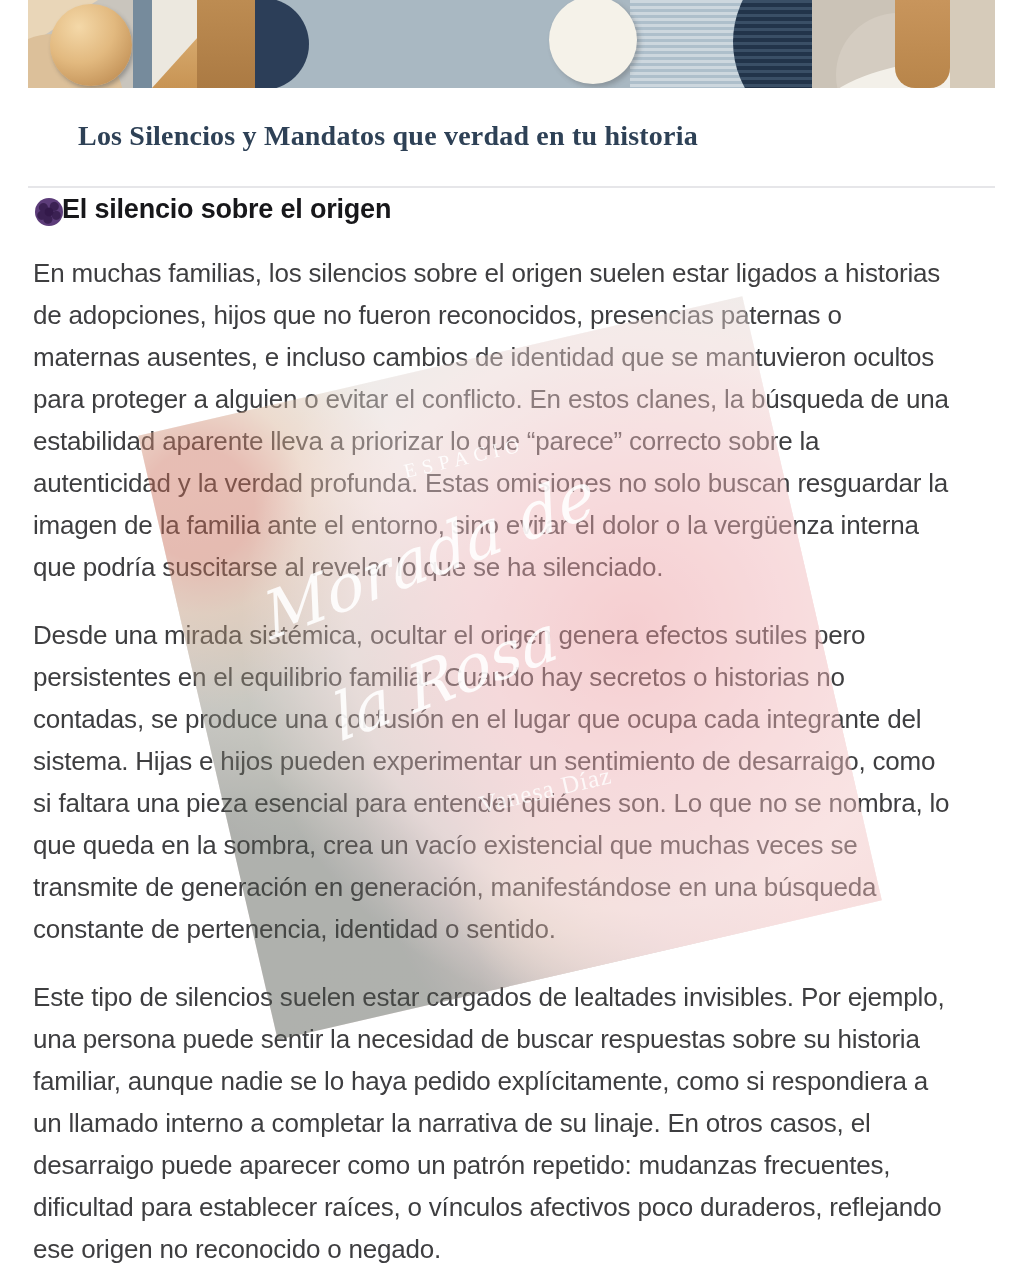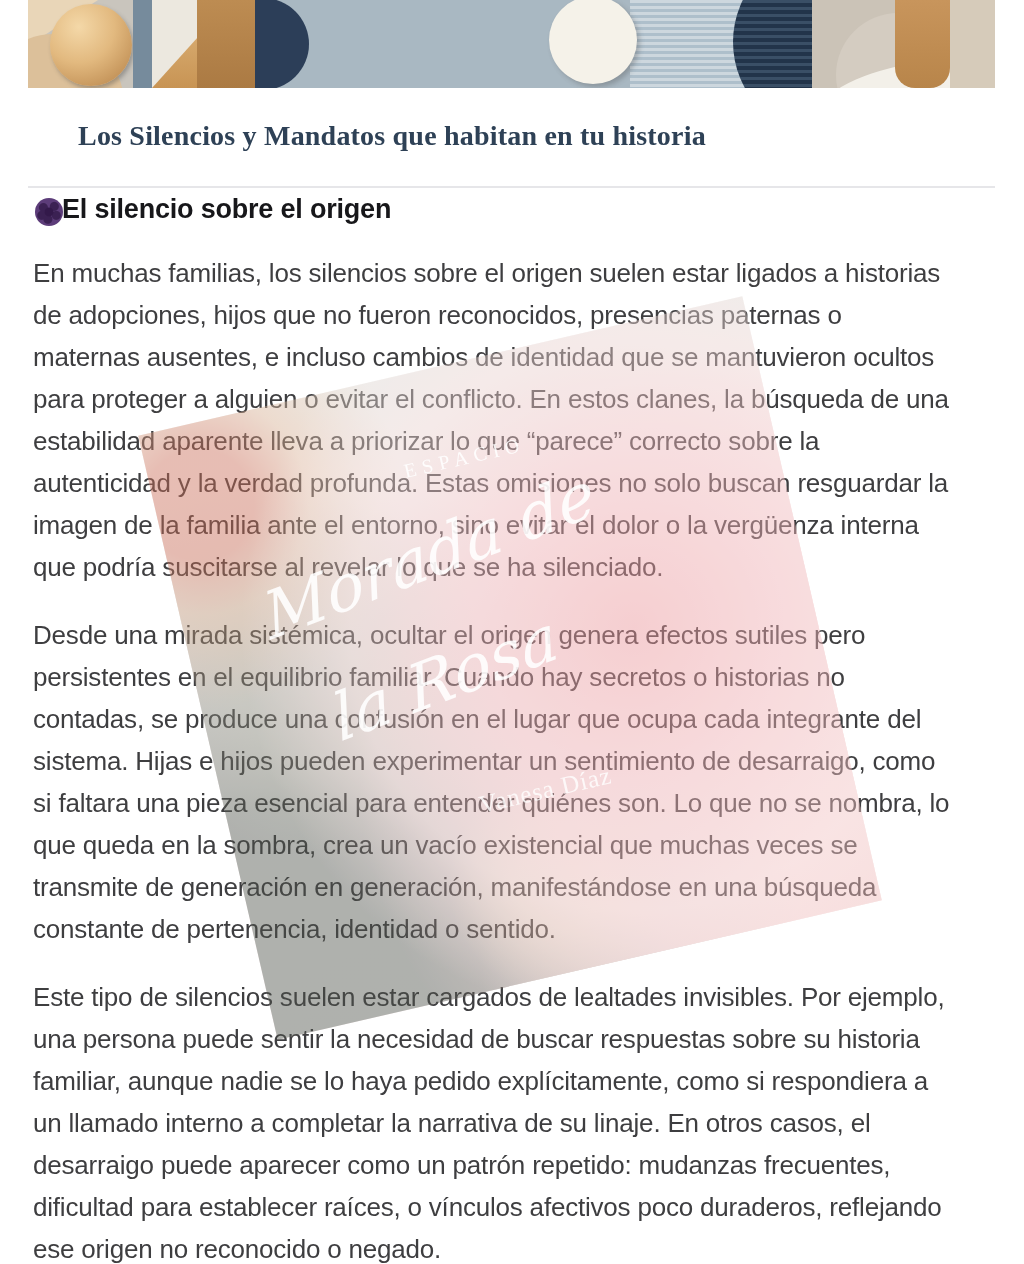--- a/index.html
+++ b/index.html
@@ -116,21 +116,21 @@
     <i class="a-navyblob"></i>
   </i>
   <i class="a-whitecircle"></i>
   <i class="a-beigefield"></i>
   <i class="a-taupecircle"></i>
   <i class="a-whitearc"></i>
   <i class="a-tanbar"></i>
   <i class="a-rightsliver"></i>
 </div>
 
-<div class="page-title">Los Silencios y Mandatos que habitan en tu historia</div>
+<div class="page-title">Los Silencios y Mandatos que verdad en tu historia</div>
 
 <div class="divider"></div>
 
 <span class="bullet-icon"></span>
 <div class="section-heading">El silencio sobre el origen</div>
 
 <div class="content">
   <p>En muchas familias, los silencios sobre el origen suelen estar ligados a historias
 de adopciones, hijos que no fueron reconocidos, presencias paternas o
 maternas ausentes, e incluso cambios de identidad que se mantuvieron ocultos

